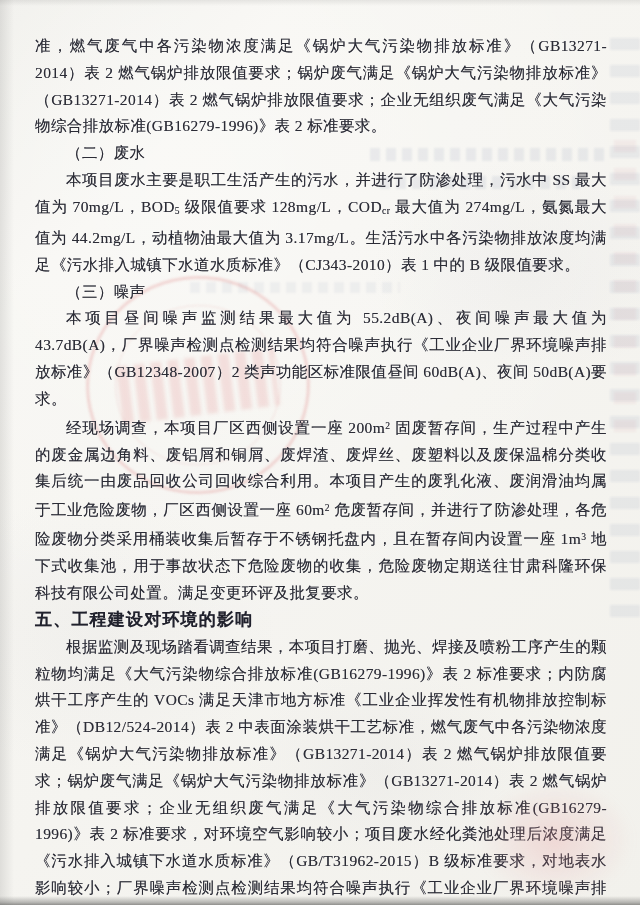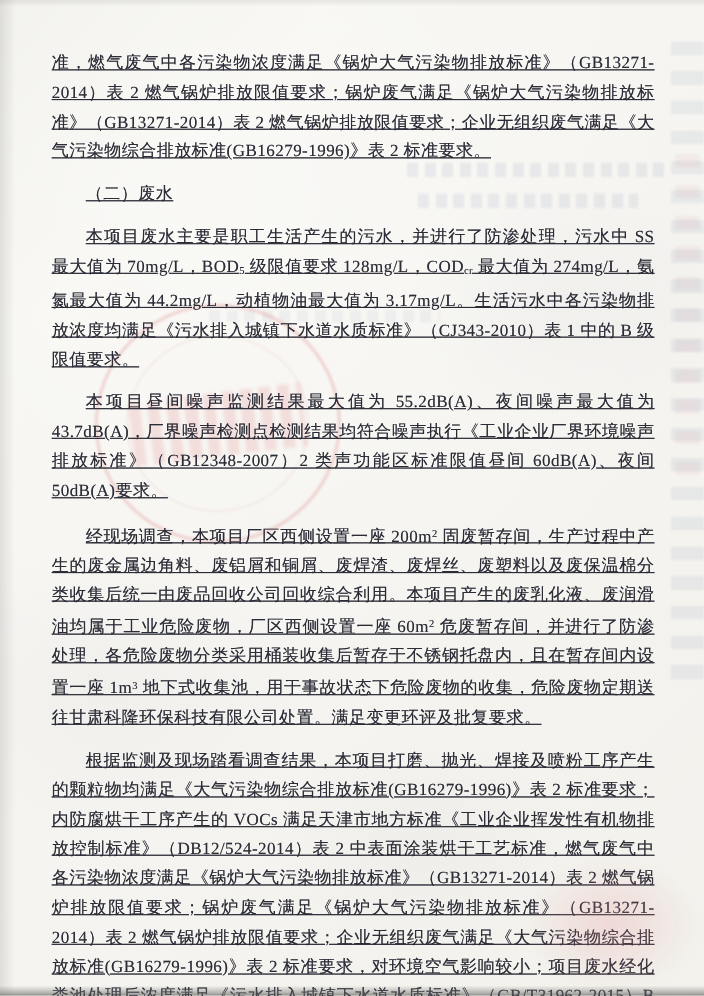--- a/index.html
+++ b/index.html
@@ -45,21 +45,21 @@
   
   .doc {
     position: absolute; left: 35px; top: 33px; width: 572px;
     color: #2b2c36;
     font-size: 15.5px;
     line-height: 26.8px;
     text-align: justify;
     letter-spacing: 0.4px;
     text-shadow: 0 0 0.5px rgba(43,44,60,0.55);
   }
-  .doc p { margin: 12px; text-decoration: underline; }
+  .doc p { margin: 0; }
   .doc p.continuation { text-indent: 0; }
   .doc p.paragraph    { text-indent: 2em; }
   .doc p.subheading   { text-indent: 2em; }
   .doc p.heading {
     text-indent: 0;
     font-weight: 700;
     font-size: 17px;
     letter-spacing: 1.2px;
     color: #20212c;
   }
@@ -123,22 +123,24 @@
   <div class="bleed row" style="right: 30px; top: 148px; width: 240px; height: 13px;"></div>
   <div class="bleed row" style="right: 60px; top: 176px; width: 200px; height: 13px;"></div>
   <div class="bleed row" style="left: 190px; top: 282px; width: 210px; height: 11px; opacity: 0.55;"></div>
 
   <div class="stamp"></div>
 
   <article class="doc">
       <p class="continuation"><span>准，燃气废气中各污染物浓度满足《锅炉大气污染物排放标准》（GB13271-2014）表 2 燃气锅炉排放限值要求；锅炉废气满足《锅炉大气污染物排放标准》（GB13271-2014）表 2 燃气锅炉排放限值要求；企业无组织废气满足《大气污染物综合排放标准(GB16279-1996)》表 2 标准要求。</span></p>
       <p class="subheading"><span>（二）废水</span></p>
       <p class="paragraph"><span>本项目废水主要是职工生活产生的污水，并进行了防渗处理，污水中 SS 最大值为 70mg/L，BOD</span><sub>5</sub><span> 级限值要求 128mg/L，COD</span><sub>cr</sub><span> 最大值为 274mg/L，氨氮最大值为 44.2mg/L，动植物油最大值为 3.17mg/L。生活污水中各污染物排放浓度均满足《污水排入城镇下水道水质标准》（CJ343-2010）表 1 中的 B 级限值要求。</span></p>
+      <p class="subheading"><span>（三）噪声</span></p>
       <p class="paragraph"><span>本项目昼间噪声监测结果最大值为 55.2dB(A)、夜间噪声最大值为 43.7dB(A)，厂界噪声检测点检测结果均符合噪声执行《工业企业厂界环境噪声排放标准》（GB12348-2007）2 类声功能区标准限值昼间 60dB(A)、夜间 50dB(A)要求。</span></p>
       <p class="paragraph"><span>经现场调查，本项目厂区西侧设置一座 200m</span><sup>2</sup><span> 固废暂存间，生产过程中产生的废金属边角料、废铝屑和铜屑、废焊渣、废焊丝、废塑料以及废保温棉分类收集后统一由废品回收公司回收综合利用。本项目产生的废乳化液、废润滑油均属于工业危险废物，厂区西侧设置一座 60m</span><sup>2</sup><span> 危废暂存间，并进行了防渗处理，各危险废物分类采用桶装收集后暂存于不锈钢托盘内，且在暂存间内设置一座 1m</span><sup>3</sup><span> 地下式收集池，用于事故状态下危险废物的收集，危险废物定期送往甘肃科隆环保科技有限公司处置。满足变更环评及批复要求。</span></p>
+      <p class="heading"><span>五、工程建设对环境的影响</span></p>
       <p class="paragraph"><span>根据监测及现场踏看调查结果，本项目打磨、抛光、焊接及喷粉工序产生的颗粒物均满足《大气污染物综合排放标准(GB16279-1996)》表 2 标准要求；内防腐烘干工序产生的 VOCs 满足天津市地方标准《工业企业挥发性有机物排放控制标准》（DB12/524-2014）表 2 中表面涂装烘干工艺标准，燃气废气中各污染物浓度满足《锅炉大气污染物排放标准》（GB13271-2014）表 2 燃气锅炉排放限值要求；锅炉废气满足《锅炉大气污染物排放标准》（GB13271-2014）表 2 燃气锅炉排放限值要求；企业无组织废气满足《大气污染物综合排放标准(GB16279-1996)》表 2 标准要求，对环境空气影响较小；项目废水经化粪池处理后浓度满足《污水排入城镇下水道水质标准》（GB/T31962-2015）B 级标准要求，对地表水影响较小；厂界噪声检测点检测结果均符合噪声执行《工业企业厂界环境噪声排放标准》（GB12348-2008）2 类声功能区标准限值昼间 60dB(A)、夜间 50dB(A)要求，对周围声环境影</span></p>
     </article>
 
   <div class="corner-smudge"></div>
   <div class="edge-left"></div>
   <div class="edge-top"></div>
   <div class="edge-bottom"></div>
 </main>
 
 </body></html>

